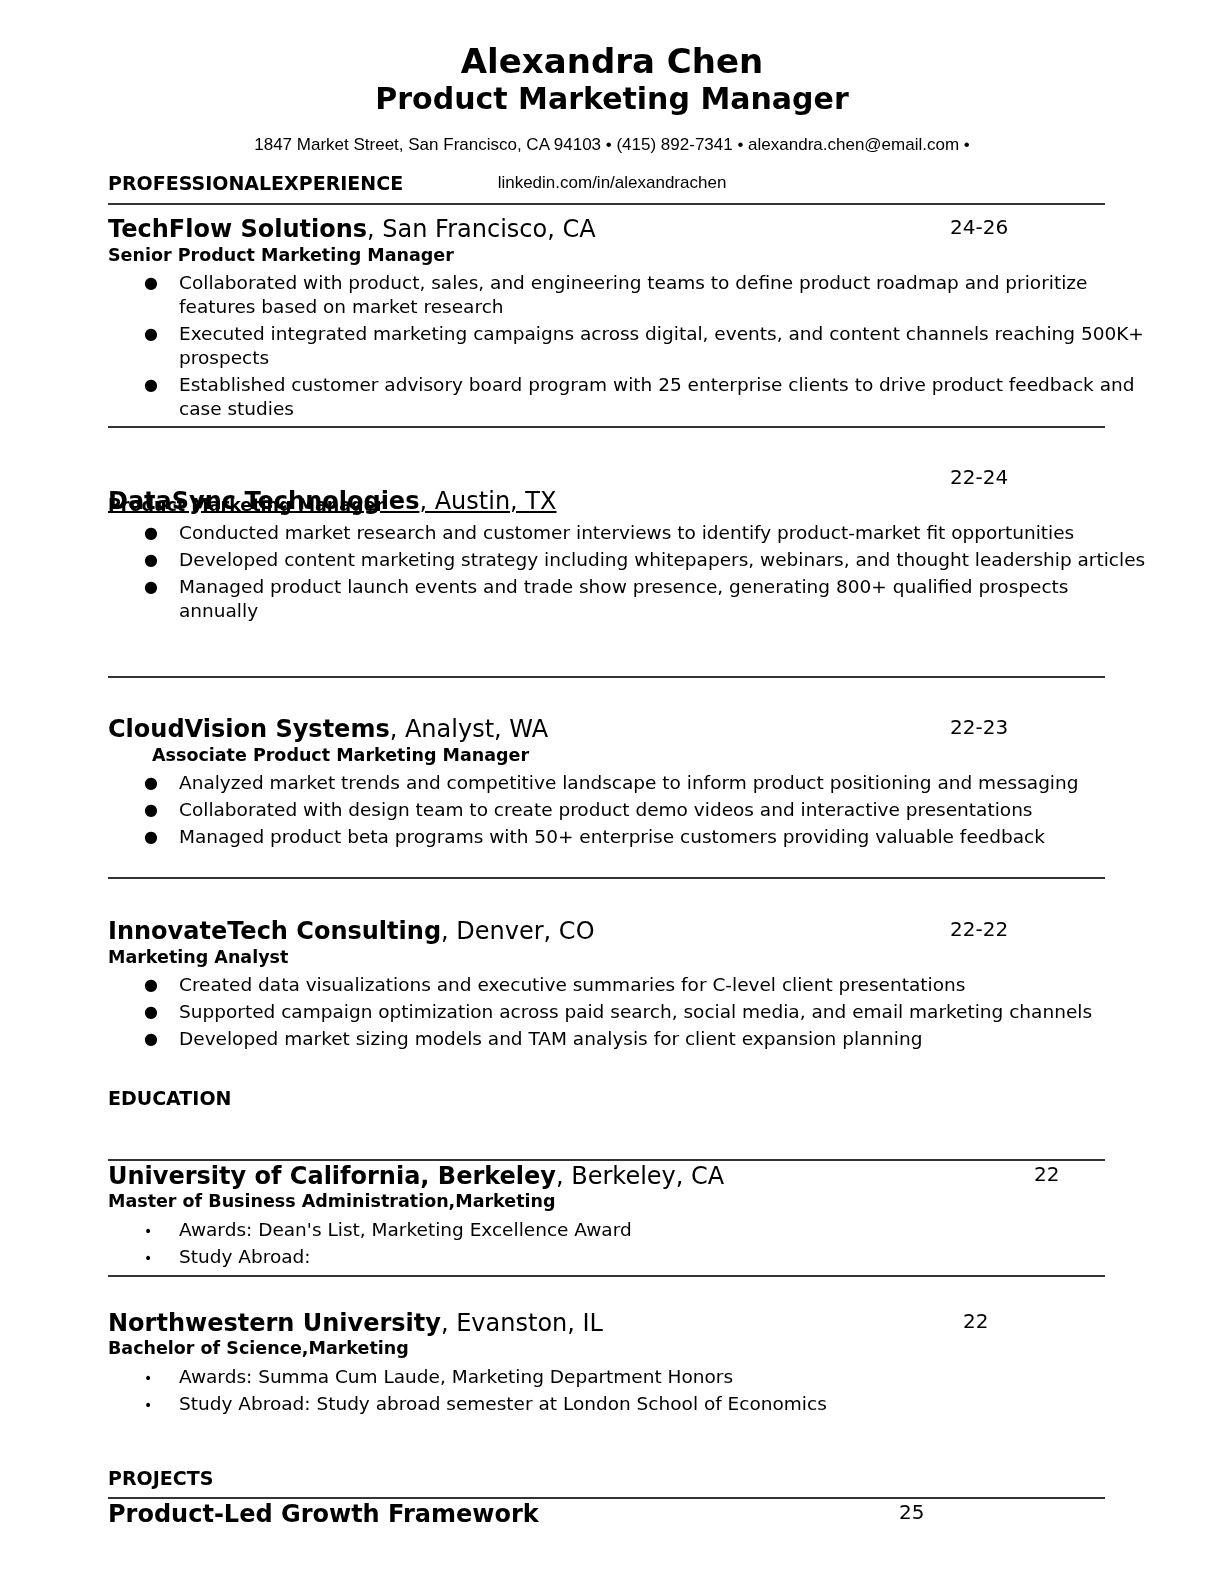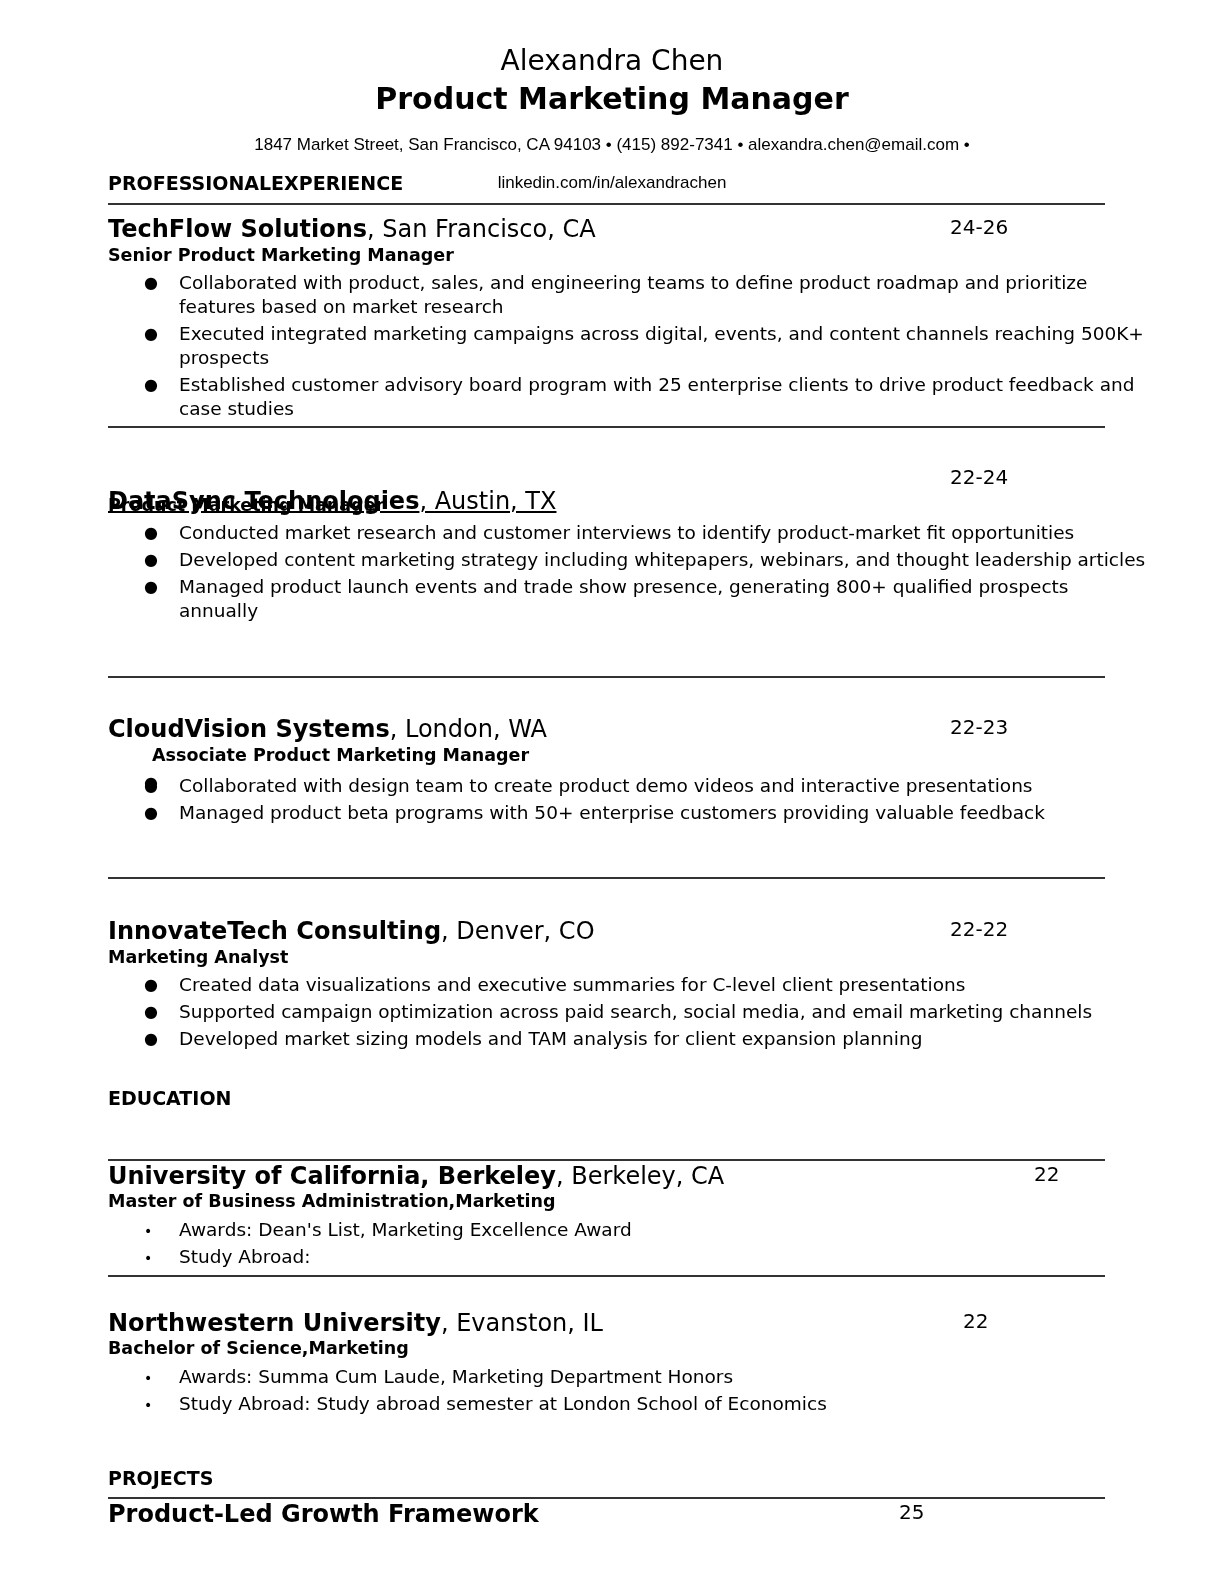--- a/index.html
+++ b/index.html
@@ -1,19 +1,19 @@
 <!DOCTYPE html>
 <html><head>
   <meta charset="utf-8">
   <style>
     html, body { margin: 0; padding: 0; background: #ffffff; }
     body { width: 1224px; height: 1584px; position: relative; overflow: hidden; color: #000; }
     .page { position: absolute; left: 0; top: 0; width: 1224px; height: 1584px; }
     .header { position: absolute; left: 0; top: 42px; width: 1224px; text-align: center; }
-    .name { font-family: "DejaVu Sans", sans-serif; font-weight: normal; font-size: 28px; line-height: 38px; }
+    .name { font-family: "DejaVu Sans", sans-serif; font-weight: bold; font-size: 34px; line-height: 38px; }
     .title { font-family: "DejaVu Sans", sans-serif; font-weight: bold; font-size: 30px; line-height: 38px; }
     .contact { font-family: "Liberation Sans", sans-serif; font-size: 17px; line-height: 22px; margin-top: 4px; }
     .contact-line { display: block; margin-top: 16px; }
 
     .abs { position: absolute; }
     .section-title { font-family: "DejaVu Sans", sans-serif; font-weight: bold; font-size: 19px; left: 108px; }
     .rule { position: absolute; left: 108px; width: 997px; height: 0; border-top: 2px solid #333; }
 
     .entry-head { font-family: "DejaVu Sans", sans-serif; font-size: 24px; left: 108px; white-space: nowrap; }
     .entry-head b { font-weight: bold; }
@@ -61,26 +61,26 @@
   <div class="abs date" style="top:465px; left:950px;">22-24</div>
   <div class="abs role" style="top:495px;">Product Marketing Manager</div>
   <ul class="bullets" style="top:521px;">
     <li><span class="dot">●</span><span>Conducted market research and customer interviews to identify product-market fit opportunities</span></li>
     <li><span class="dot">●</span><span>Developed content marketing strategy including whitepapers, webinars, and thought leadership articles</span></li>
     <li><span class="dot">●</span><span>Managed product launch events and trade show presence, generating 800+ qualified prospects annually</span></li>
   </ul>
   <div class="rule" style="top:676px;"></div>
 
   <div class="abs entry-head" style="top:715px;">
-    <b>CloudVision Systems</b><span>, London, WA</span>
+    <b>CloudVision Systems</b><span>, Analyst, WA</span>
   </div>
   <div class="abs date" style="top:715px; left:950px;">22-23</div>
   <div class="abs role" style="top:745px;margin-left:44px;">Associate Product Marketing Manager</div>
   <ul class="bullets" style="top:771px;">
-    <li><span class="dot">●</span></li>
+    <li><span class="dot">●</span><span>Analyzed market trends and competitive landscape to inform product positioning and messaging</span></li>
     <li><span class="dot">●</span><span>Collaborated with design team to create product demo videos and interactive presentations</span></li>
     <li><span class="dot">●</span><span>Managed product beta programs with 50+ enterprise customers providing valuable feedback</span></li>
   </ul>
   <div class="rule" style="top:877px;"></div>
 
   <div class="abs entry-head" style="top:917px;">
     <b>InnovateTech Consulting</b><span>, Denver, CO</span>
   </div>
   <div class="abs date" style="top:917px; left:950px;">22-22</div>
   <div class="abs role" style="top:947px;">Marketing Analyst</div>

